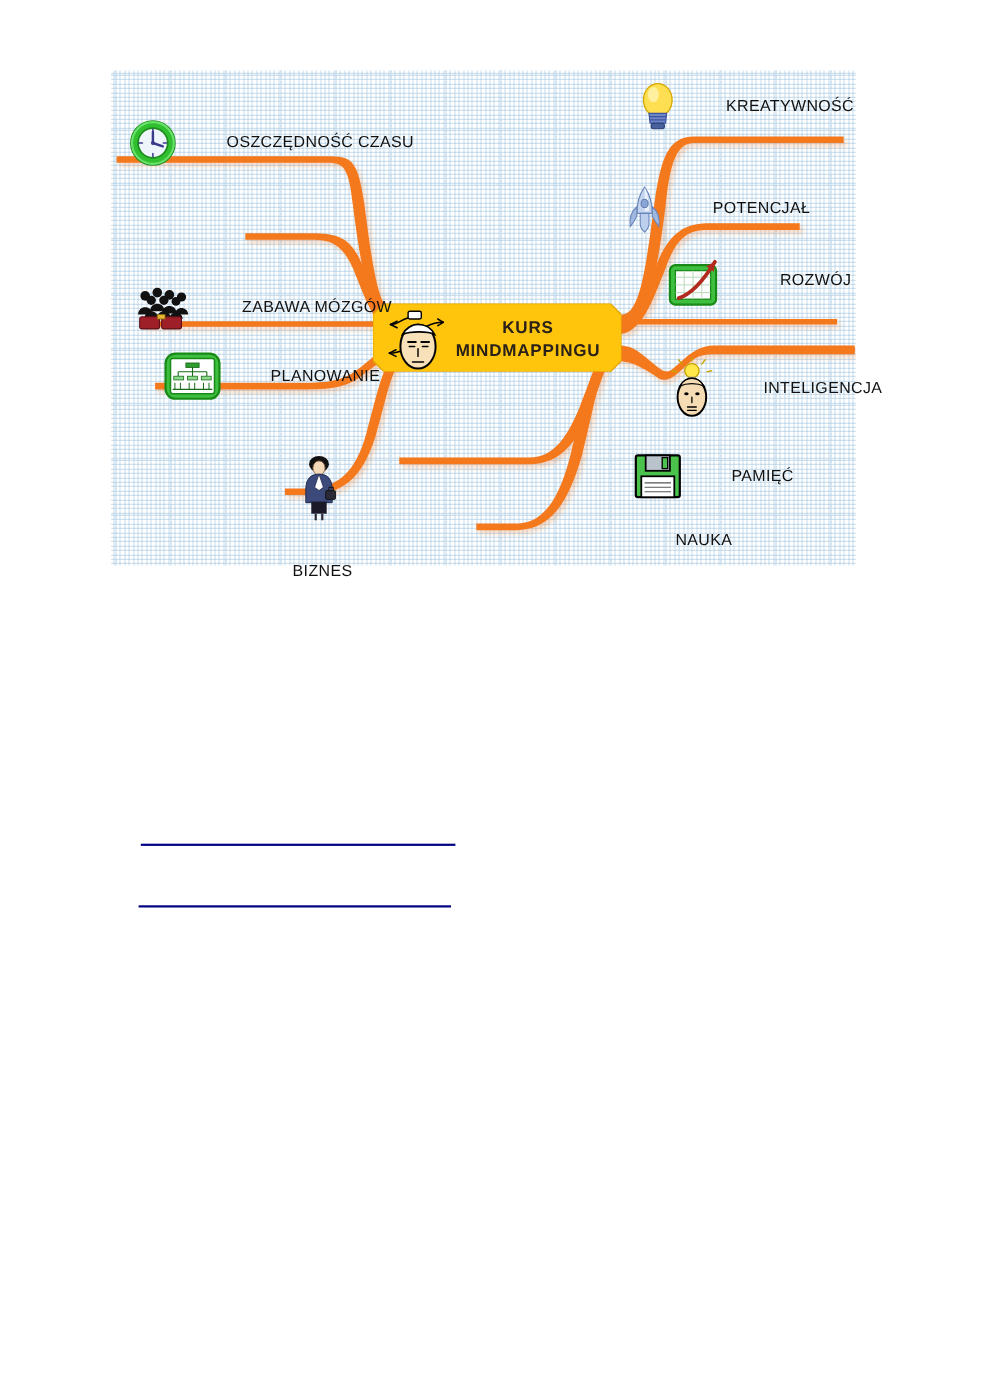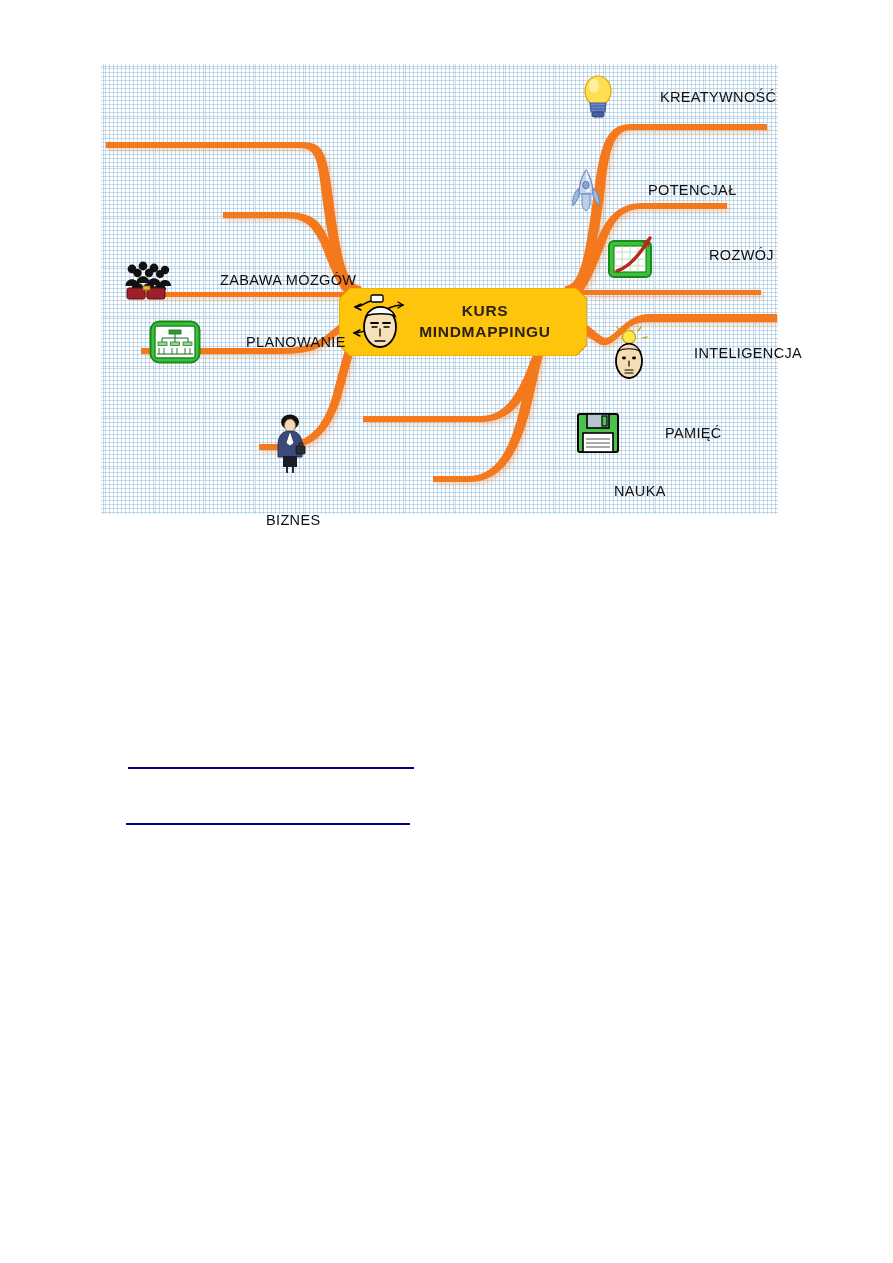--- a/index.html
+++ b/index.html
@@ -61,22 +61,22 @@
     left: 0;
     top: 0;
     width: 677px;
     height: 450px;
   }
 
   
   #central-node {
     position: absolute;
     left: 238px;
-    top: 224px;
-    width: 248px;
+    top: 212px;
+    width: 226px;
     height: 68px;
   }
   #central-node .node-shape {
     position: absolute;
     inset: 0;
   }
   #central-node .node-inner {
     position: absolute;
     inset: 0;
     display: flex;
@@ -230,20 +230,34 @@
       <path d="M31,38 L31,45" stroke="#000000" stroke-width="1.3" stroke-linecap="round"></path>
 
       <path d="M26,50 L36,50" stroke="#000000" stroke-width="1.4" stroke-linecap="round"></path>
     </svg>
     <div class="node-inner">
       <div id="central-title">KURS
 MINDMAPPINGU</div>
     </div>
   </div>
 
+  <div class="topic" style="left:16px; top:44px;">
+    <span class="topic-icon">
+      <svg width="44" height="44" viewBox="0 0 44 44">
+        <circle cx="22" cy="22" r="20" fill="#2fbf2f" stroke="#1c8c1c" stroke-width="1.5"></circle>
+        <circle cx="22" cy="22" r="19" fill="none" stroke="#69e069" stroke-width="2"></circle>
+        <circle cx="22" cy="22" r="13.5" fill="#eef6fc" stroke="#1c8c1c" stroke-width="1.6"></circle>
+        <path d="M22,22 L22,12" stroke="#3a3a8c" stroke-width="2.2" stroke-linecap="round"></path>
+        <path d="M22,22 L31,25" stroke="#3a3a8c" stroke-width="2.2" stroke-linecap="round"></path>
+        <circle cx="22" cy="22" r="1.8" fill="#3a3a8c"></circle>
+        <path d="M22,9.5 L22,12.5 M22,31.5 L22,34.5 M9.5,22 L12.5,22 M31.5,22 L34.5,22" stroke="#3a3a8c" stroke-width="1.4" stroke-linecap="round"></path>
+      </svg>
+    </span>
+    <span class="topic-label">OSZCZĘDNOŚĆ CZASU</span>
+  </div>
 
 
   <div class="topic" style="left:22px; top:195px;">
     <span class="topic-icon">
       <svg width="52" height="42" viewBox="0 0 52 42">
         <g fill="#111111">
           <circle cx="9" cy="10" r="4.4"></circle>
             <path d="M2.5,27 C2.5,18 15.5,18 15.5,27 Z"></path>
           <circle cx="20" cy="7" r="4.4"></circle>
             <path d="M13.5,24 C13.5,15 26.5,15 26.5,24 Z"></path>

